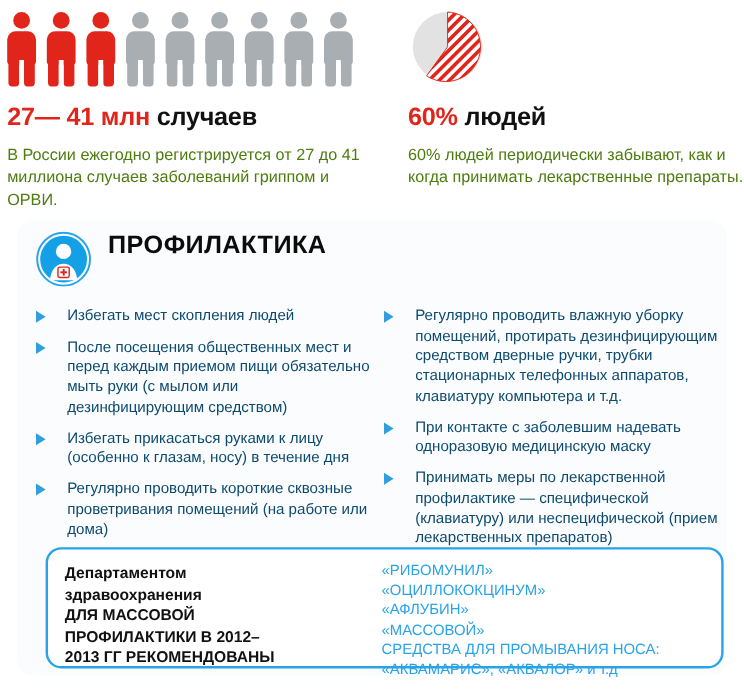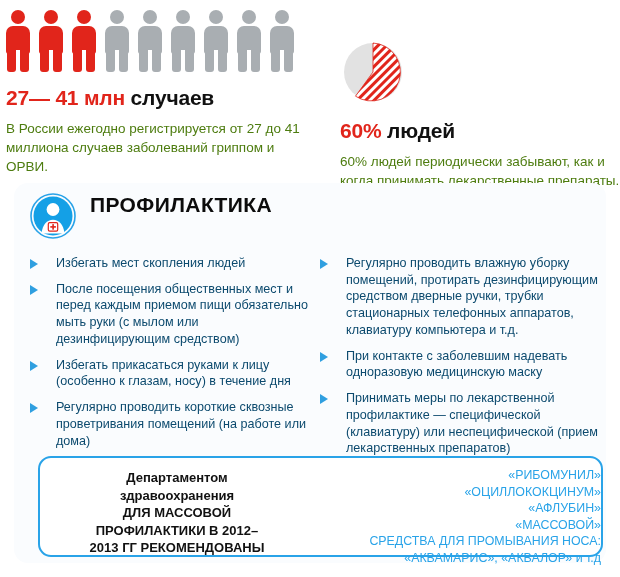--- a/index.html
+++ b/index.html
@@ -8,21 +8,21 @@
     background:#ffffff;
     font-family:"Liberation Sans","DejaVu Sans",sans-serif;
     overflow:hidden;
     position:relative;
   }
   .page{position:relative;width:620px;height:577px;background:#ffffff;}
 
   
   .stats{display:flex;padding:0;}
   .stat-left{width:330px;padding:10px 0 0 4px;box-sizing:border-box;}
-  .stat-right{width:290px;padding:10px 0 0 8px;box-sizing:border-box;margin-top:33px;}
+  .stat-right{width:290px;padding:10px 0 0 8px;box-sizing:border-box;}
 
   .people-row{display:flex;gap:5px;align-items:flex-end;height:62px;margin-bottom:14px;}
   .person{width:28px;height:62px;position:relative;}
   .person .head{
     position:absolute;top:0;left:7px;width:14px;height:14px;border-radius:50%;
   }
   .person .body{
     position:absolute;top:16px;left:2px;width:24px;height:28px;
     border-radius:7px 7px 3px 3px;
   }
@@ -72,23 +72,23 @@
     border-top:5px solid transparent;border-bottom:5px solid transparent;
   }
   .btext{font-size:12.6px;color:#0c4a6e;line-height:1.33;}
 
   
   .rec-box{
     position:absolute;left:38px;top:456px;width:565px;height:101px;
     border:2px solid #29a3e8;border-radius:13px;background:#ffffff;
     box-sizing:border-box;display:flex;
   }
-  .rec-left{width:260px;padding:11px 0 0 14px;box-sizing:border-box;text-align:center;}
+  .rec-left{width:260px;padding:11px 0 0 14px;box-sizing:border-box;}
   .rec-left div{font-size:13px;font-weight:bold;color:#111111;line-height:1.35;}
-  .rec-right{flex:1;padding:9px 0 0 18px;box-sizing:border-box;text-align:right;}
+  .rec-right{flex:1;padding:9px 0 0 18px;box-sizing:border-box;}
   .rec-right div{font-size:12.4px;color:#29a3e8;line-height:1.33;}
 </style>
 </head>
 <body>
 
 <div class="page">
 
   <div class="stats">
 
     <div class="stat-left">

